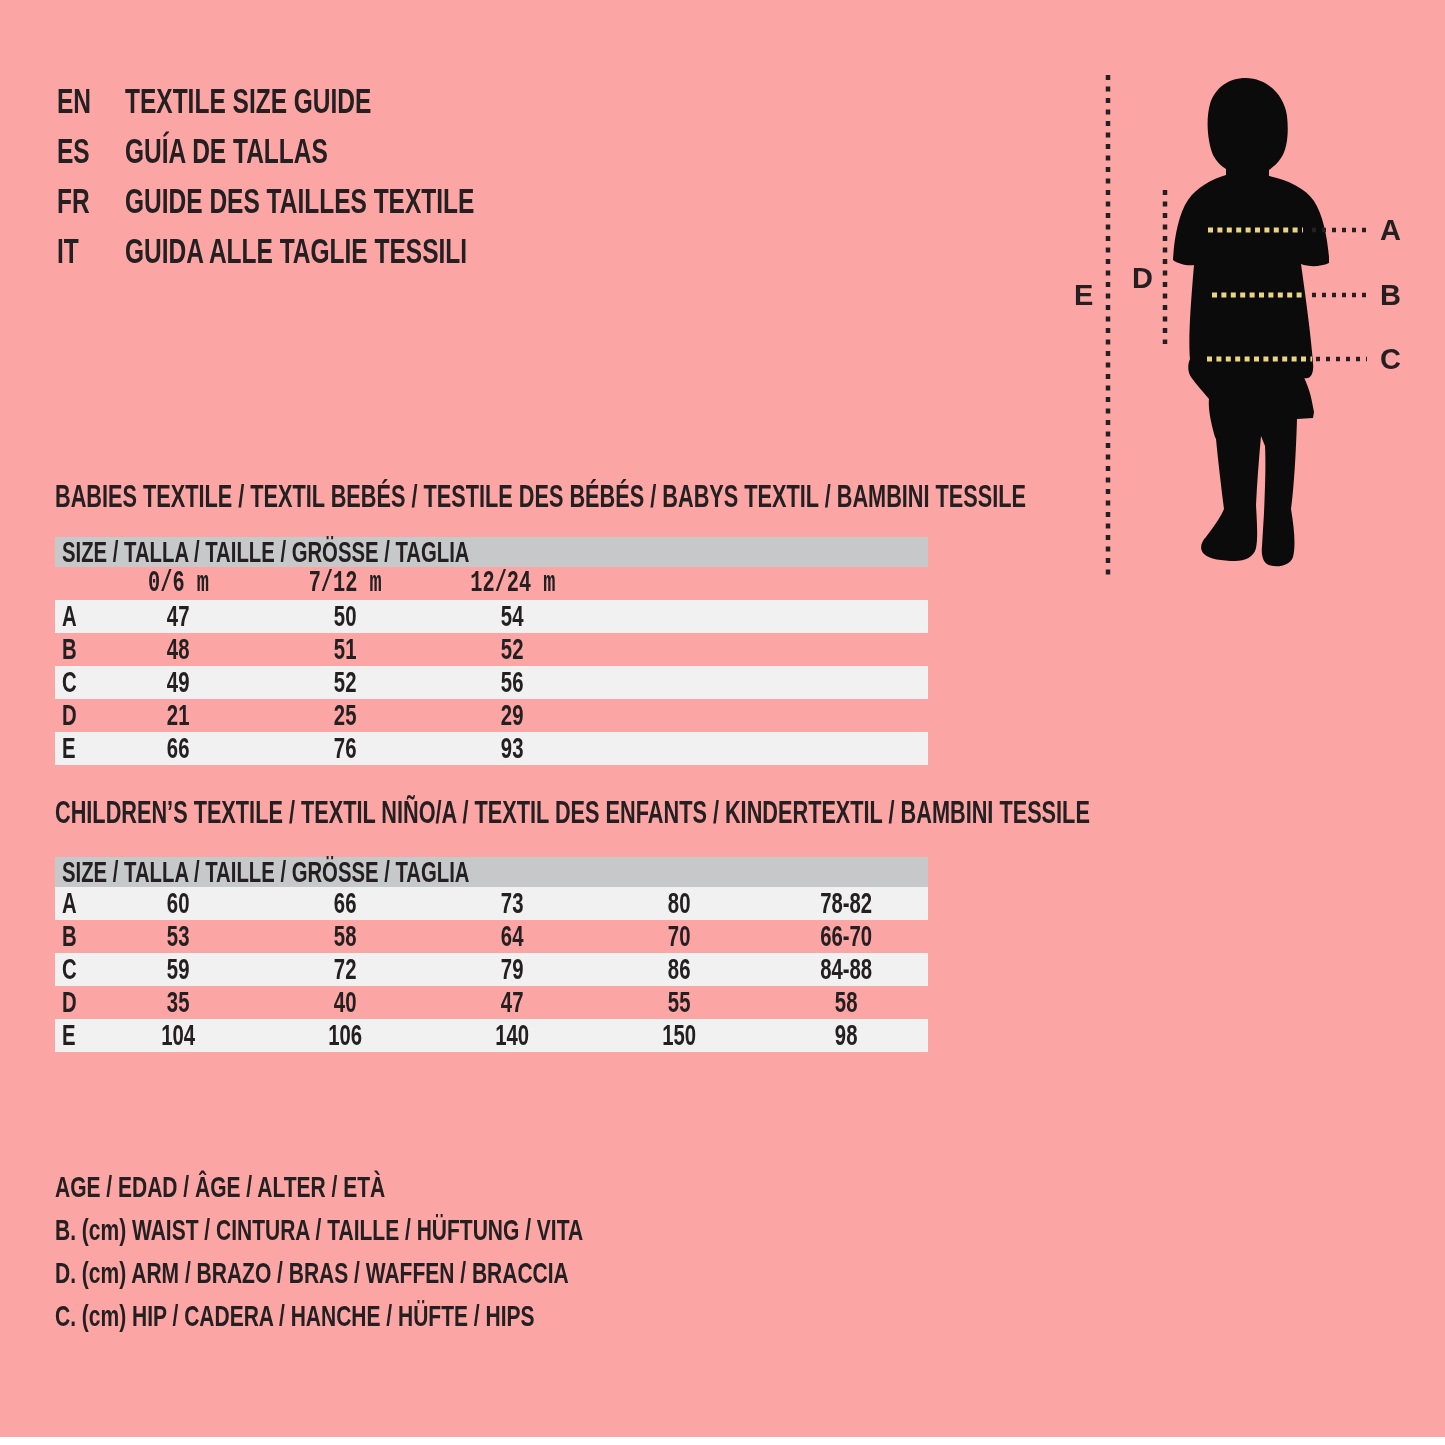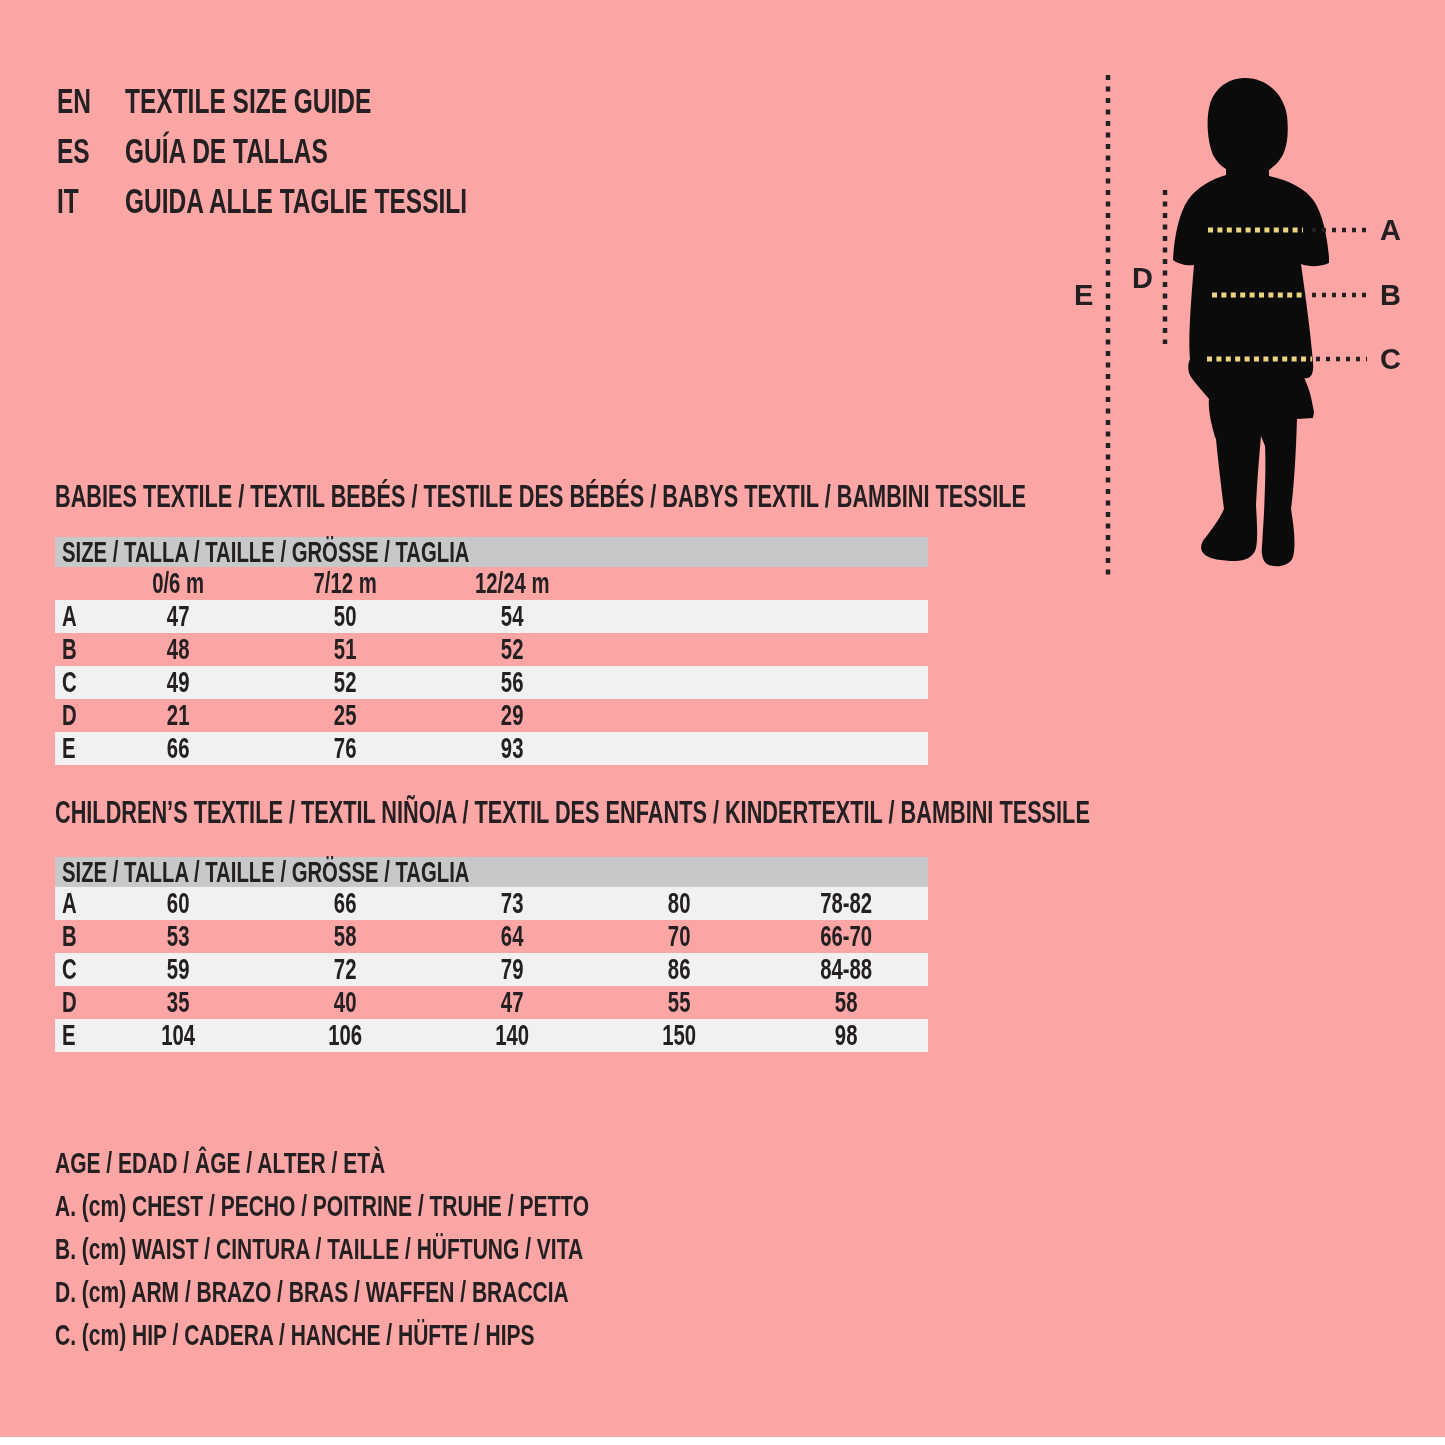--- a/index.html
+++ b/index.html
@@ -15,48 +15,52 @@
   .lang-row{display:flex;height:50px;align-items:center;font-size:35px;}
   .lang-code{width:68px;flex:0 0 68px;}
 
   
   .heading{position:absolute;font-size:31px;line-height:31px;font-weight:700;}
 
   
   .stable{position:absolute;width:873px;}
   .bar{height:30px;background:#c7c8c9;display:flex;align-items:center;padding-left:7px;font-size:29px;}
   .trow{display:grid;height:33px;align-items:center;font-size:29px;}
-  .trow.thead{height:33px;}
+  .trow.thead{height:33px;font-family:Liberation Mono, monospace;}
   .cols3{grid-template-columns:40px 167px 167px 167px;}
   .cols5{grid-template-columns:40px 167px 167px 167px 167px 167px;}
   .cell{text-align:center;}
   .cell.lbl{text-align:left;padding-left:7px;}
   .stripe{background:#f1f1f2;}
 
   
-  .legend{left:55px;top:1141px;}
+  .legend{left:55px;top:1165px;}
   .legend-line{height:43px;line-height:43px;font-size:30px;}
 
   
   .figure{left:1060px;top:60px;width:360px;height:530px;}
   .figure text{font-family:"Liberation Sans","DejaVu Sans",sans-serif;font-weight:700;font-size:29px;}
 </style>
 </head>
 <body>
 
 <div class="page">
 
   <div class="abs lang">
     <div class="lang-row">
       <span class="lang-code"><span class="ct">EN</span></span>
       <span class="ct">TEXTILE SIZE GUIDE</span>
     </div>
     <div class="lang-row">
       <span class="lang-code"><span class="ct">ES</span></span>
       <span class="ct">GUÍA DE TALLAS</span>
+    </div>
+    <div class="lang-row">
+      <span class="lang-code"><span class="ct">FR</span></span>
+      <span class="ct">GUIDE DES TAILLES TEXTILE</span>
     </div>
     <div class="lang-row">
       <span class="lang-code"><span class="ct">IT</span></span>
       <span class="ct">GUIDA ALLE TAGLIE TESSILI</span>
     </div>
   </div>
 
   <svg class="abs figure" viewBox="0 0 360 530">
 
     <line x1="48" y1="15" x2="48" y2="516" stroke-width="4.5" stroke-dasharray="5 6.5" stroke="#242021"></line>
@@ -186,19 +190,18 @@
       <span class="cell"><span class="ct-c">104</span></span>
       <span class="cell"><span class="ct-c">106</span></span>
       <span class="cell"><span class="ct-c">140</span></span>
       <span class="cell"><span class="ct-c">150</span></span>
       <span class="cell"><span class="ct-c">98</span></span>
     </div>
   </div>
 
   <div class="abs legend">
     <div class="legend-line"><span class="ct">AGE / EDAD / ÂGE / ALTER / ETÀ</span></div>
-    <div class="legend-line"><span class="ct">A. (cm) CHEST / PECHO / POITRINE / TRUHE / PETTO</span></div>
     <div class="legend-line"><span class="ct">B. (cm) WAIST / CINTURA / TAILLE / HÜFTUNG / VITA</span></div>
     <div class="legend-line"><span class="ct">D. (cm) ARM / BRAZO / BRAS / WAFFEN / BRACCIA</span></div>
     <div class="legend-line"><span class="ct">C. (cm) HIP / CADERA / HANCHE / HÜFTE / HIPS</span></div>
   </div>
 
 </div>
 
 </body></html>

